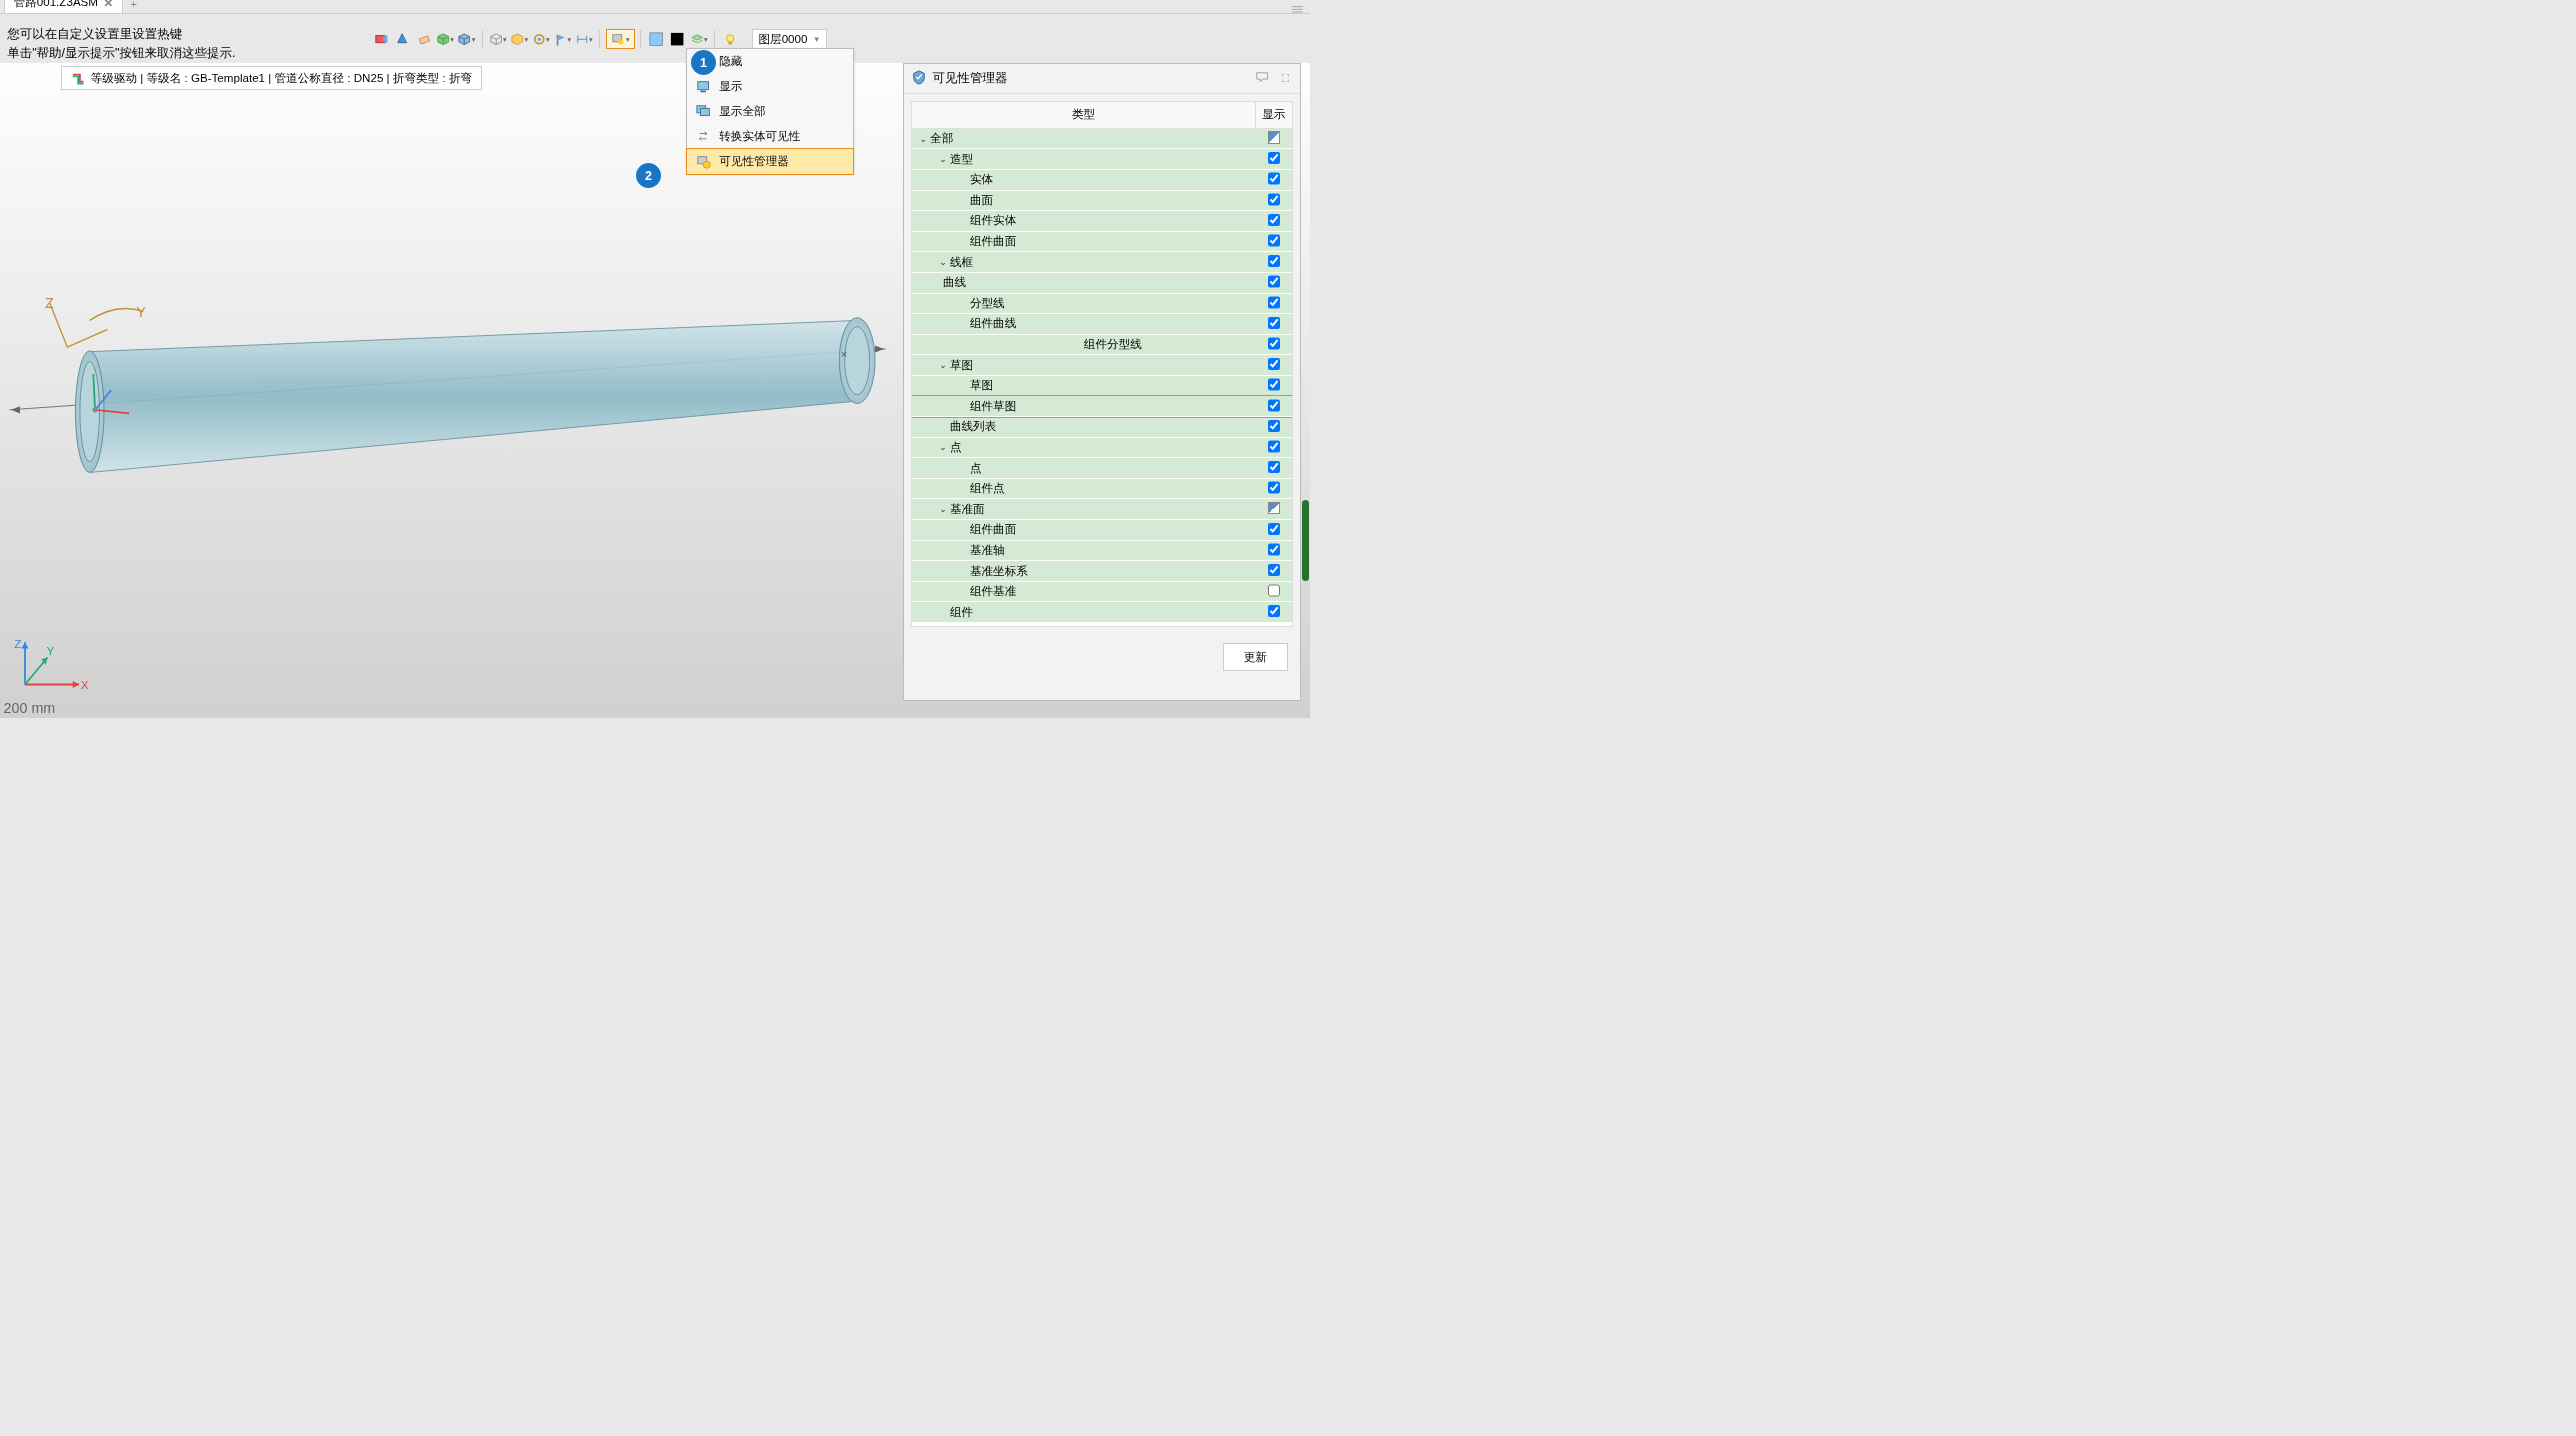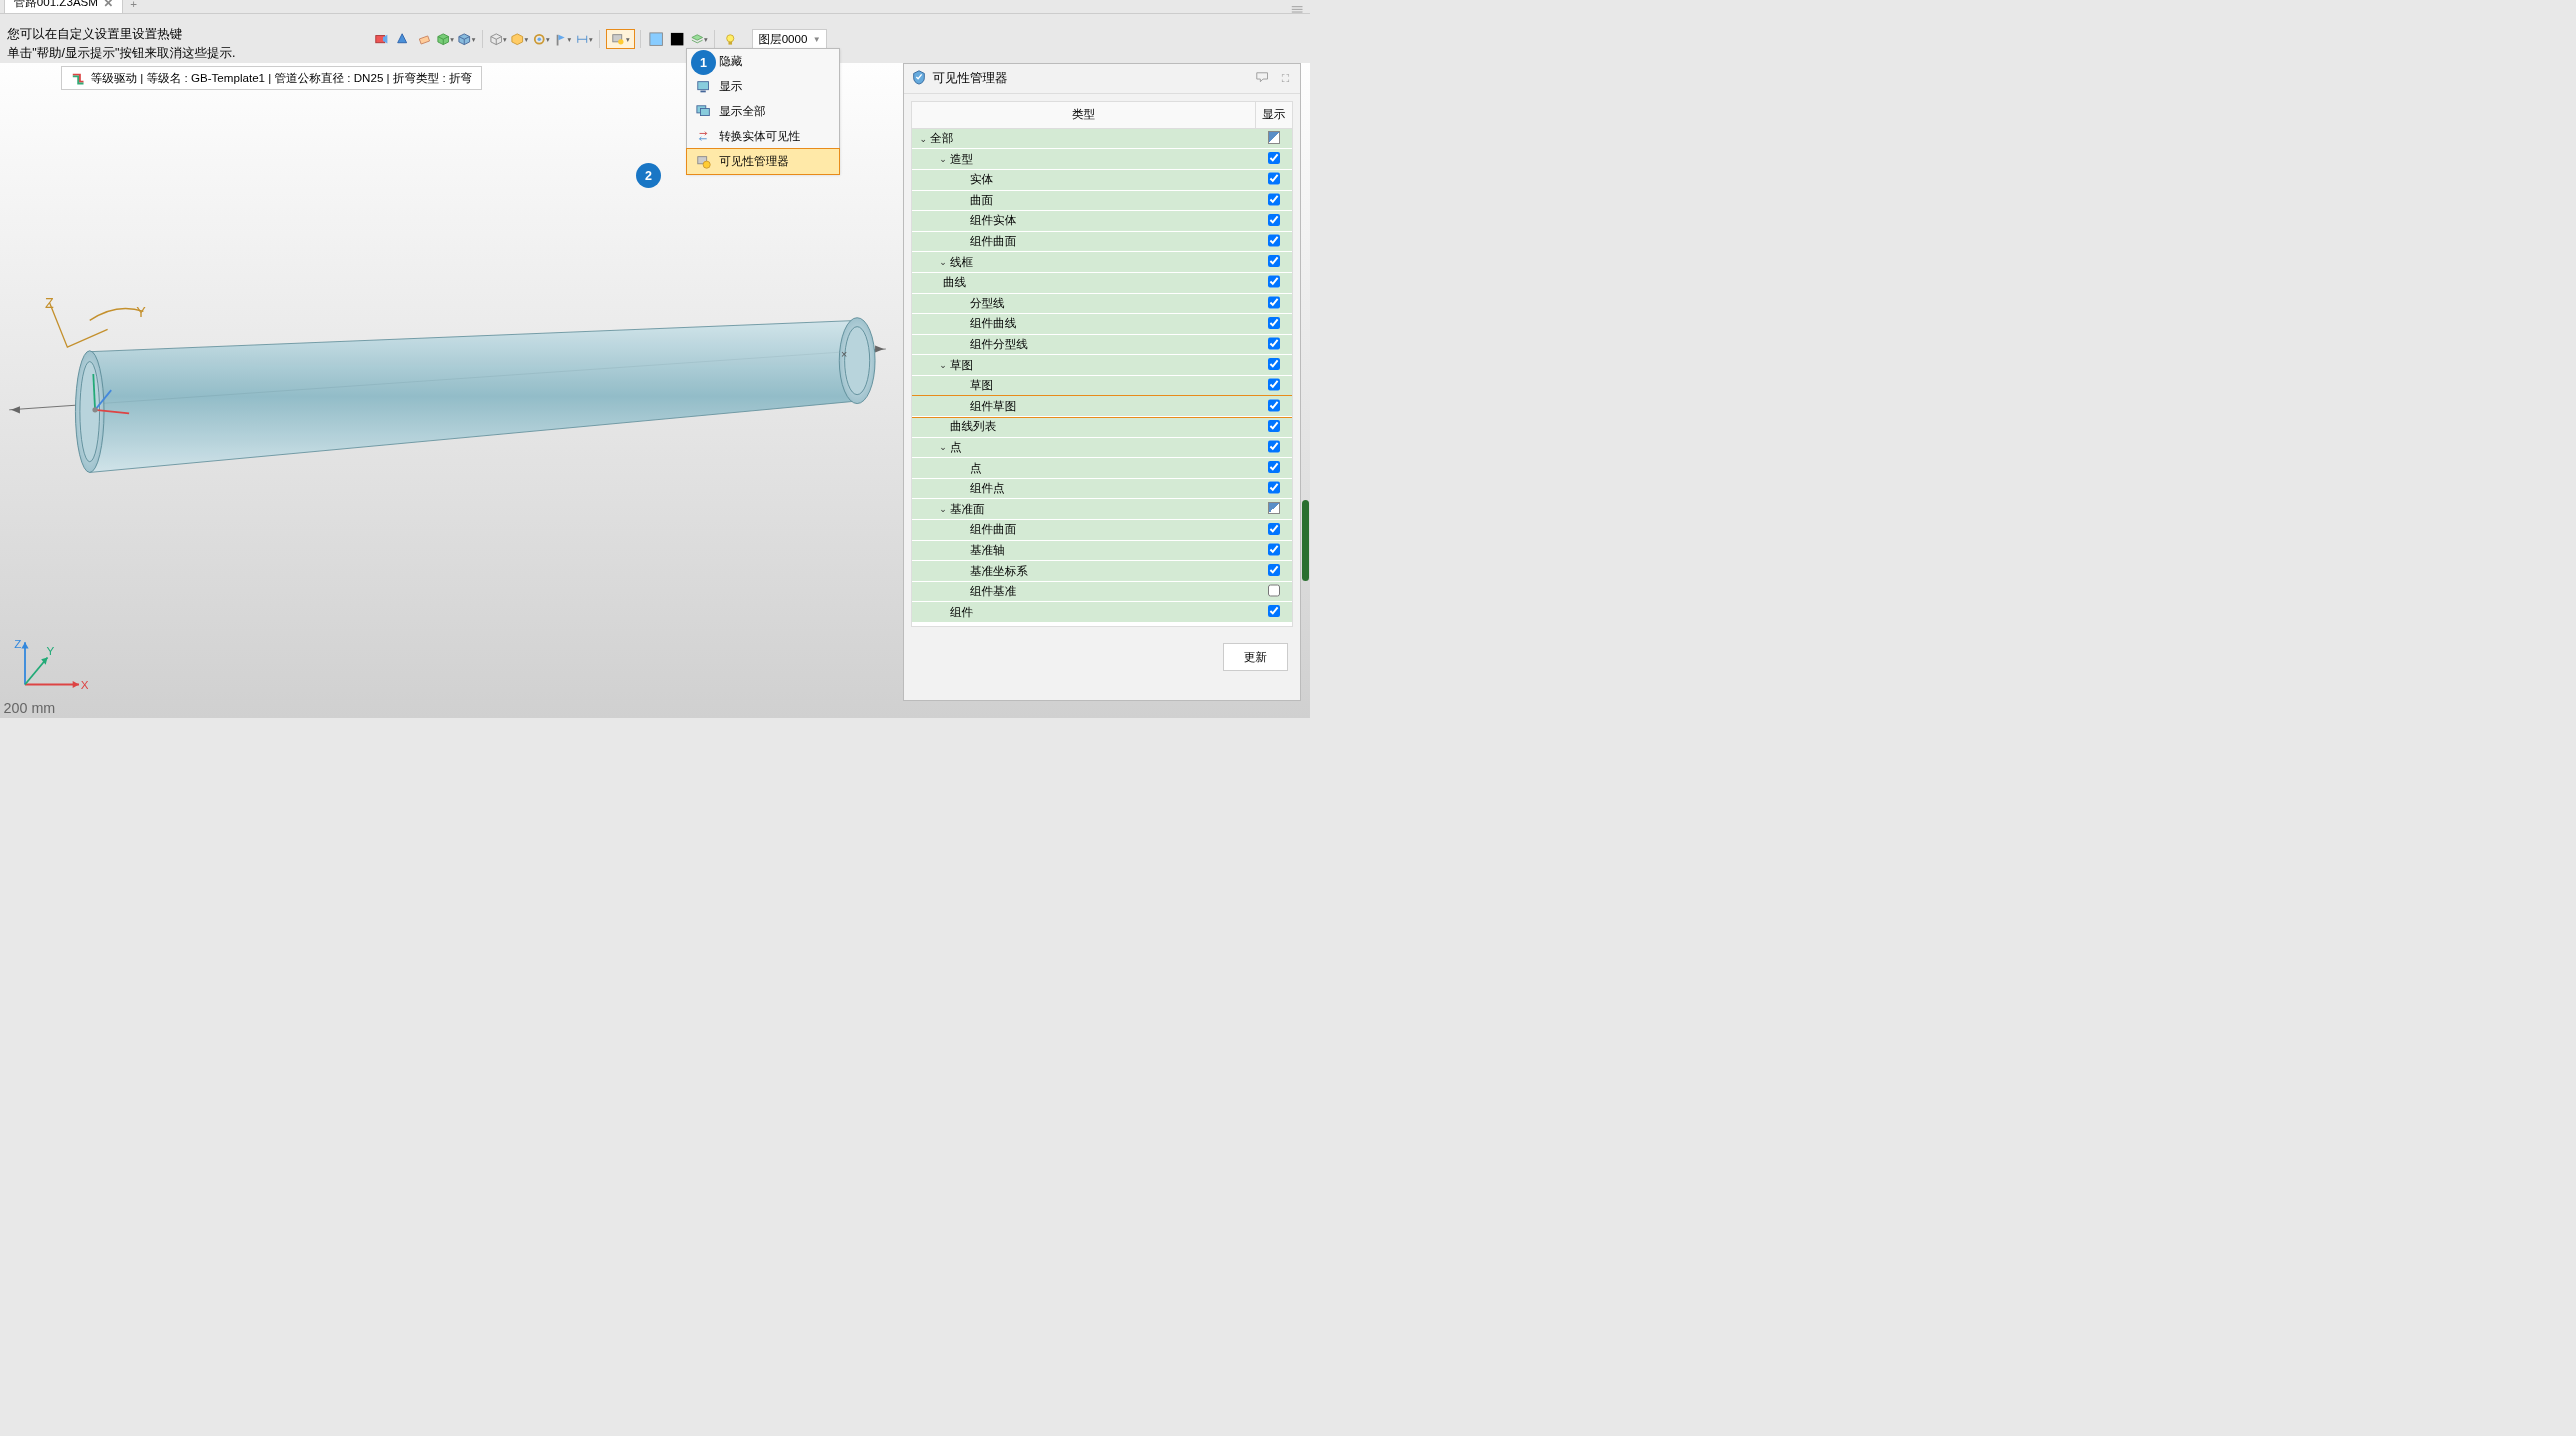--- a/index.html
+++ b/index.html
@@ -23,21 +23,21 @@
 .toolbar { position: absolute; left: 371px; top: 29px; display: flex; align-items: center; gap: 1.8px; }
 .tb-btn { width: 19.7px; height: 19.7px; display: inline-flex; align-items: center; justify-content: center; cursor: pointer; }
 .tb-btn.drop::after { content: "▾"; font-size: 7.2px; margin-left: 0.9px; color: #666; }
 .tb-btn.highlighted { border: 1.8px solid #e88b1a; background: #fff3d9; }
 .tb-sep { width: 0.9px; height: 18px; background: #ccc; margin: 0 3.6px; }
 
 
 .layer-sel { display: inline-flex; align-items: center; background: #ffffff; border: 0.9px solid #ccc; padding: 1.8px 5.4px; margin-left: 10px; gap: 5.4px; }
 
 
-.dropdown-menu { position: absolute; left: 686px; top: 48px; background: #f7f7f7; border: 0.9px solid #bbb; width: 154px; box-shadow: 0.9px 0.9px 2.7px rgba(0,0,0,0.15); }
+.dropdown-menu { position: absolute; left: 686px; top: 48px; background: #f7f7f7; border: 0.9px solid #bbb; width: 168px; box-shadow: 0.9px 0.9px 2.7px rgba(0,0,0,0.15); }
 .menu-item { display: flex; align-items: center; gap: 7.2px; padding: 4.5px 9px; cursor: pointer; font-size: 11.6px; }
 .menu-item.highlighted { background: #ffe9a8; border: 1.8px solid #e88b1a; margin: -0.9px; position: relative; }
 .menu-icon { width: 16px; height: 16px; display: inline-block; }
 
 
 .callout { position: absolute; width: 25px; height: 25px; border-radius: 50%; background: #1976c5; color: #fff; display: flex; align-items: center; justify-content: center; font-weight: bold; font-size: 12.5px; }
 
 
 .viewport { position: absolute; left: 0; top: 63px; right: 0; bottom: 0; background: linear-gradient(#fefefe, #d0d0d0); z-index: -1; }
 
@@ -380,21 +380,21 @@
           <div class="chk"><input type="checkbox" checked="" style=""></div>
         </div>
         <div class="tree-row">
           <div class="label" style="padding-left: 47px;">
             <span class="toggle"></span>
             <span>组件曲线</span>
           </div>
           <div class="chk"><input type="checkbox" checked="" style=""></div>
         </div>
         <div class="tree-row">
-          <div class="label" style="padding-left: 47px;">
+          <div class="label" style="padding-left: 47px; justify-content: center;">
             <span class="toggle"></span>
             <span>组件分型线</span>
           </div>
           <div class="chk"><input type="checkbox" checked="" style=""></div>
         </div>
         <div class="tree-row">
           <div class="label" style="padding-left: 27px;">
             <span class="toggle">⌄</span>
             <span>草图</span>
           </div>

